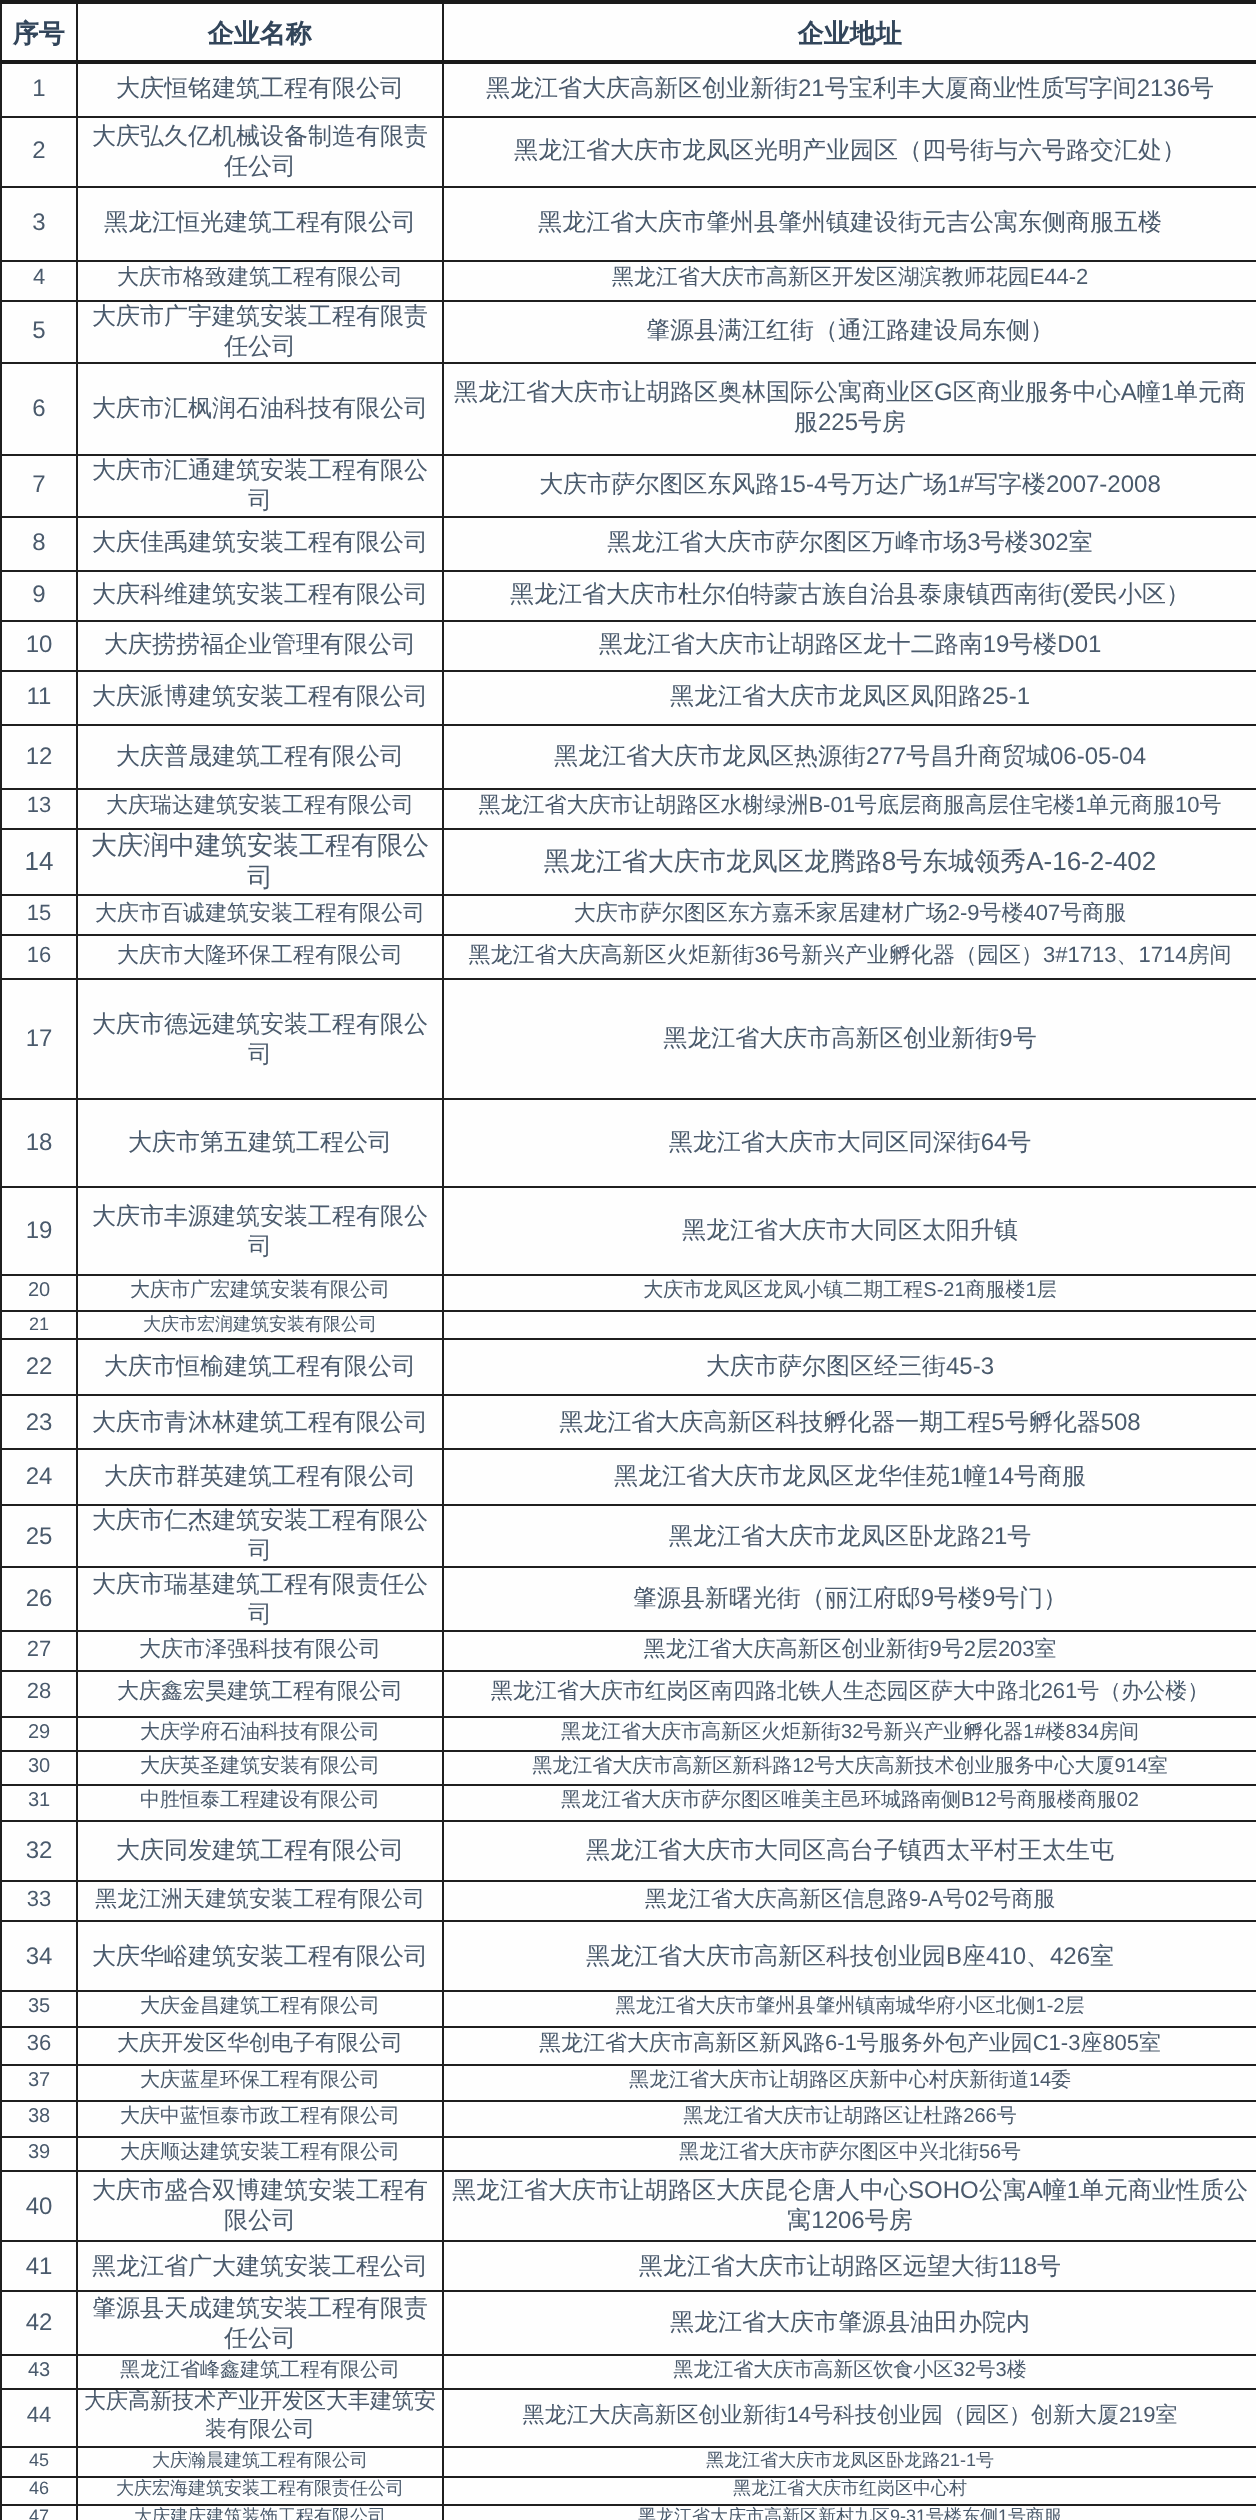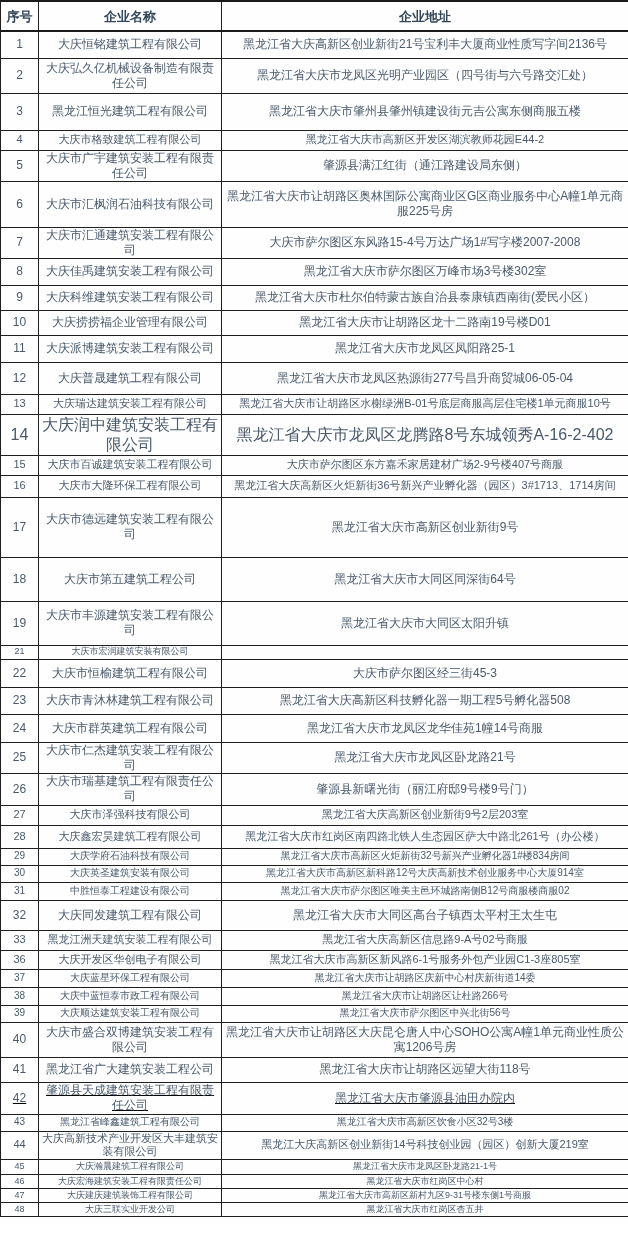--- a/index.html
+++ b/index.html
@@ -118,21 +118,21 @@
       <tr style="height: 32px; font-size: 12px;">
         <td>12</td>
         <td>大庆普晟建筑工程有限公司</td>
         <td>黑龙江省大庆市龙凤区热源街277号昌升商贸城06-05-04</td>
       </tr>
       <tr style="height: 20px; font-size: 11px;">
         <td>13</td>
         <td>大庆瑞达建筑安装工程有限公司</td>
         <td>黑龙江省大庆市让胡路区水榭绿洲B-01号底层商服高层住宅楼1单元商服10号</td>
       </tr>
-      <tr style="height: 20px; font-size: 16px;">
+      <tr style="height: 20px; font-size: 13px;">
         <td>14</td>
         <td>大庆润中建筑安装工程有限公司</td>
         <td>黑龙江省大庆市龙凤区龙腾路8号东城领秀A-16-2-402</td>
       </tr>
       <tr style="height: 20px; font-size: 11px;">
         <td>15</td>
         <td>大庆市百诚建筑安装工程有限公司</td>
         <td>大庆市萨尔图区东方嘉禾家居建材广场2-9号楼407号商服</td>
       </tr>
       <tr style="height: 22px; font-size: 11px;">
@@ -148,20 +148,25 @@
       <tr style="height: 44px; font-size: 12px;">
         <td>18</td>
         <td>大庆市第五建筑工程公司</td>
         <td>黑龙江省大庆市大同区同深街64号</td>
       </tr>
       <tr style="height: 44px; font-size: 12px;">
         <td>19</td>
         <td>大庆市丰源建筑安装工程有限公司</td>
         <td>黑龙江省大庆市大同区太阳升镇</td>
       </tr>
+      <tr style="height: 18px; font-size: 10px;">
+        <td>20</td>
+        <td>大庆市广宏建筑安装有限公司</td>
+        <td>大庆市龙凤区龙凤小镇二期工程S-21商服楼1层</td>
+      </tr>
       <tr style="height: 14px; font-size: 9px;">
         <td>21</td>
         <td>大庆市宏润建筑安装有限公司</td>
         <td></td>
       </tr>
       <tr style="height: 28px; font-size: 12px;">
         <td>22</td>
         <td>大庆市恒榆建筑工程有限公司</td>
         <td>大庆市萨尔图区经三街45-3</td>
       </tr>
@@ -213,20 +218,30 @@
       <tr style="height: 30px; font-size: 12px;">
         <td>32</td>
         <td>大庆同发建筑工程有限公司</td>
         <td>黑龙江省大庆市大同区高台子镇西太平村王太生屯</td>
       </tr>
       <tr style="height: 20px; font-size: 11px;">
         <td>33</td>
         <td>黑龙江洲天建筑安装工程有限公司</td>
         <td>黑龙江省大庆高新区信息路9-A号02号商服</td>
       </tr>
+      <tr style="height: 35px; font-size: 12px;">
+        <td>34</td>
+        <td>大庆华峪建筑安装工程有限公司</td>
+        <td>黑龙江省大庆市高新区科技创业园B座410、426室</td>
+      </tr>
+      <tr style="height: 18px; font-size: 10px;">
+        <td>35</td>
+        <td>大庆金昌建筑工程有限公司</td>
+        <td>黑龙江省大庆市肇州县肇州镇南城华府小区北侧1-2层</td>
+      </tr>
       <tr style="height: 19px; font-size: 11px;">
         <td>36</td>
         <td>大庆开发区华创电子有限公司</td>
         <td>黑龙江省大庆市高新区新风路6-1号服务外包产业园C1-3座805室</td>
       </tr>
       <tr style="height: 18px; font-size: 10px;">
         <td>37</td>
         <td>大庆蓝星环保工程有限公司</td>
         <td>黑龙江省大庆市让胡路区庆新中心村庆新街道14委</td>
       </tr>
@@ -243,21 +258,21 @@
       <tr style="height: 35px; font-size: 12px;">
         <td>40</td>
         <td>大庆市盛合双博建筑安装工程有限公司</td>
         <td>黑龙江省大庆市让胡路区大庆昆仑唐人中心SOHO公寓A幢1单元商业性质公寓1206号房</td>
       </tr>
       <tr style="height: 25px; font-size: 12px;">
         <td>41</td>
         <td>黑龙江省广大建筑安装工程公司</td>
         <td>黑龙江省大庆市让胡路区远望大街118号</td>
       </tr>
-      <tr style="height: 32px; font-size: 12px; text-decoration: underline;">
+      <tr style="height: 32px; font-size: 12px;">
         <td>42</td>
         <td>肇源县天成建筑安装工程有限责任公司</td>
         <td>黑龙江省大庆市肇源县油田办院内</td>
       </tr>
       <tr style="height: 17px; font-size: 10px;">
         <td>43</td>
         <td>黑龙江省峰鑫建筑工程有限公司</td>
         <td>黑龙江省大庆市高新区饮食小区32号3楼</td>
       </tr>
       <tr style="height: 22px; font-size: 11px;">

